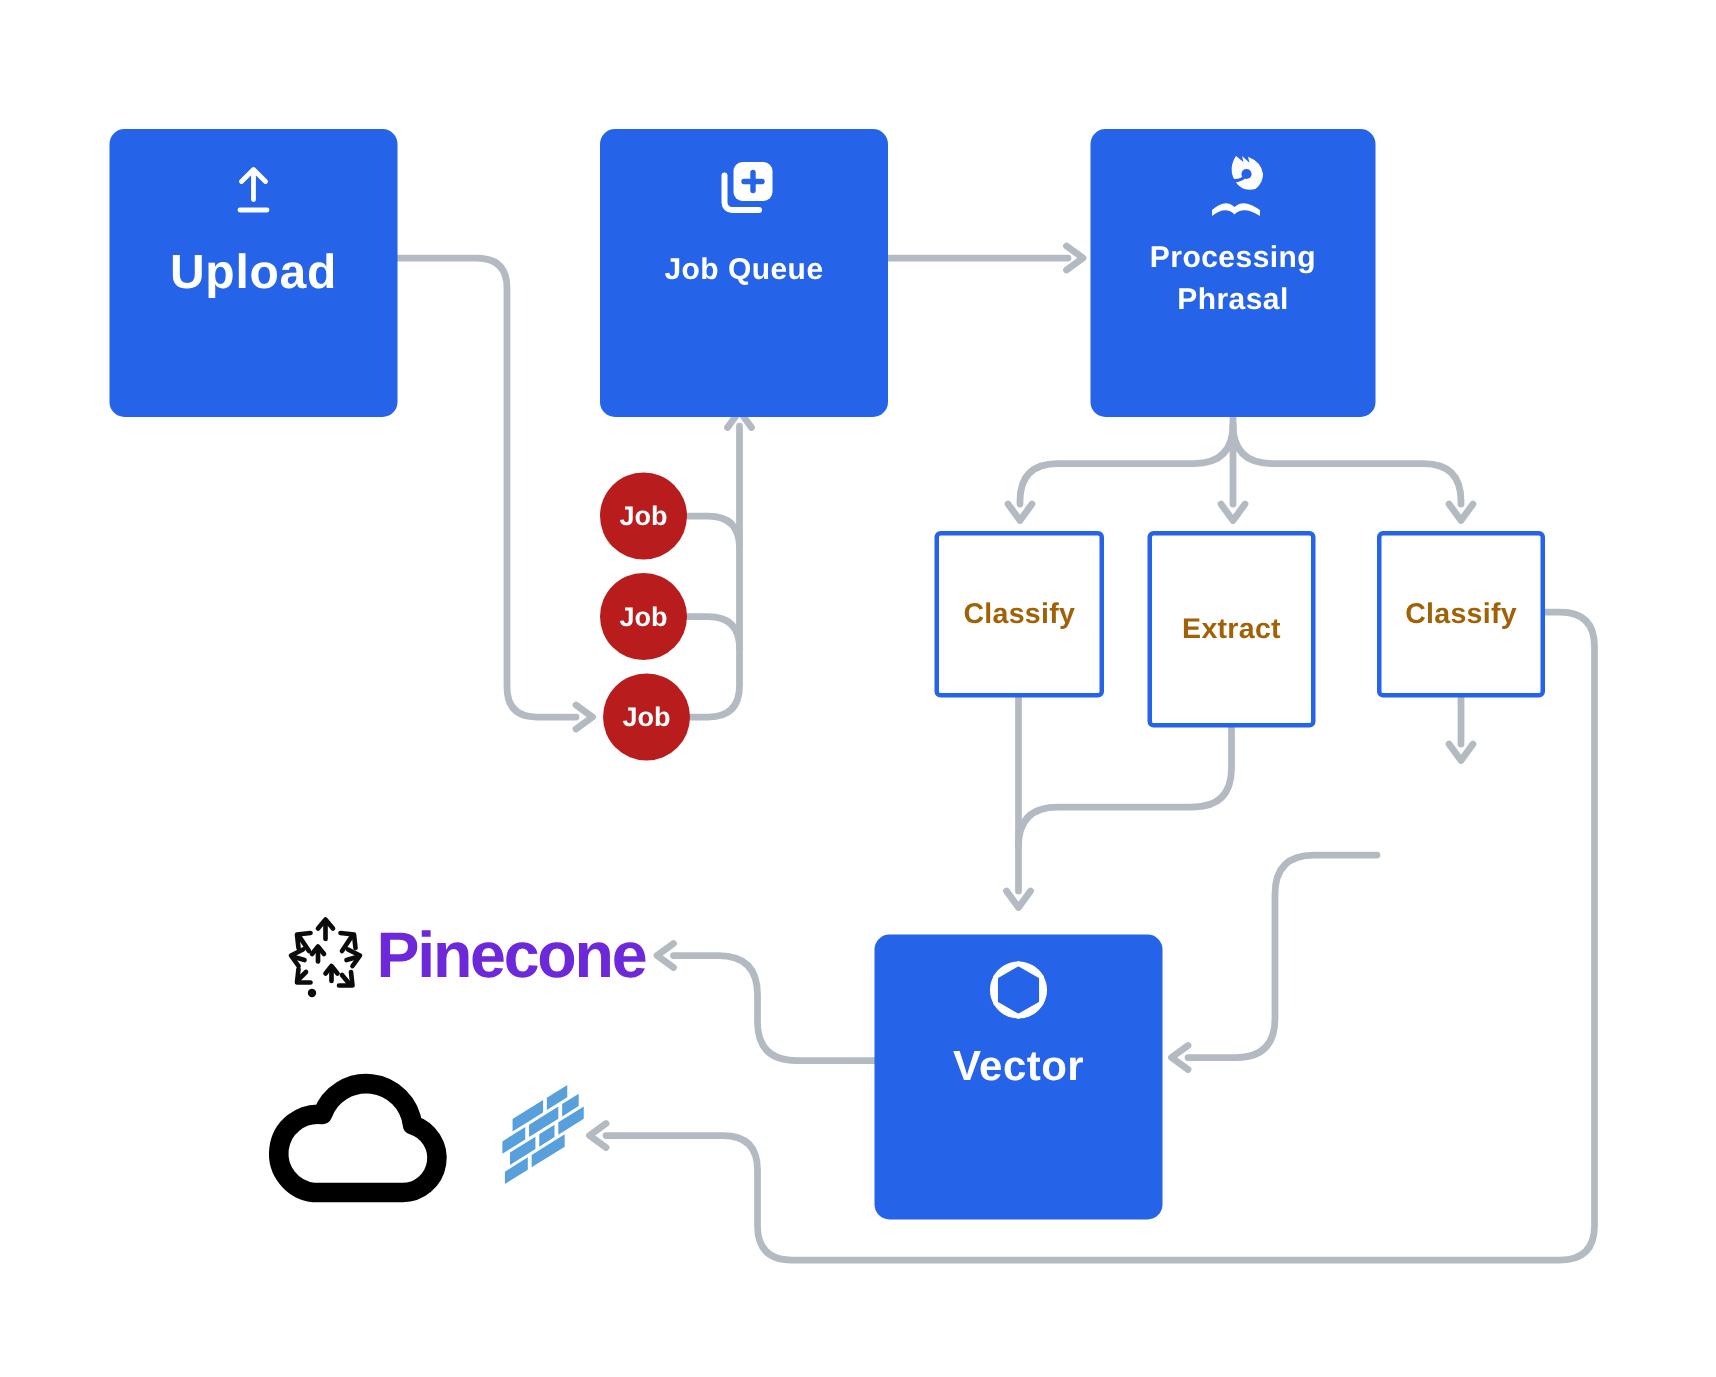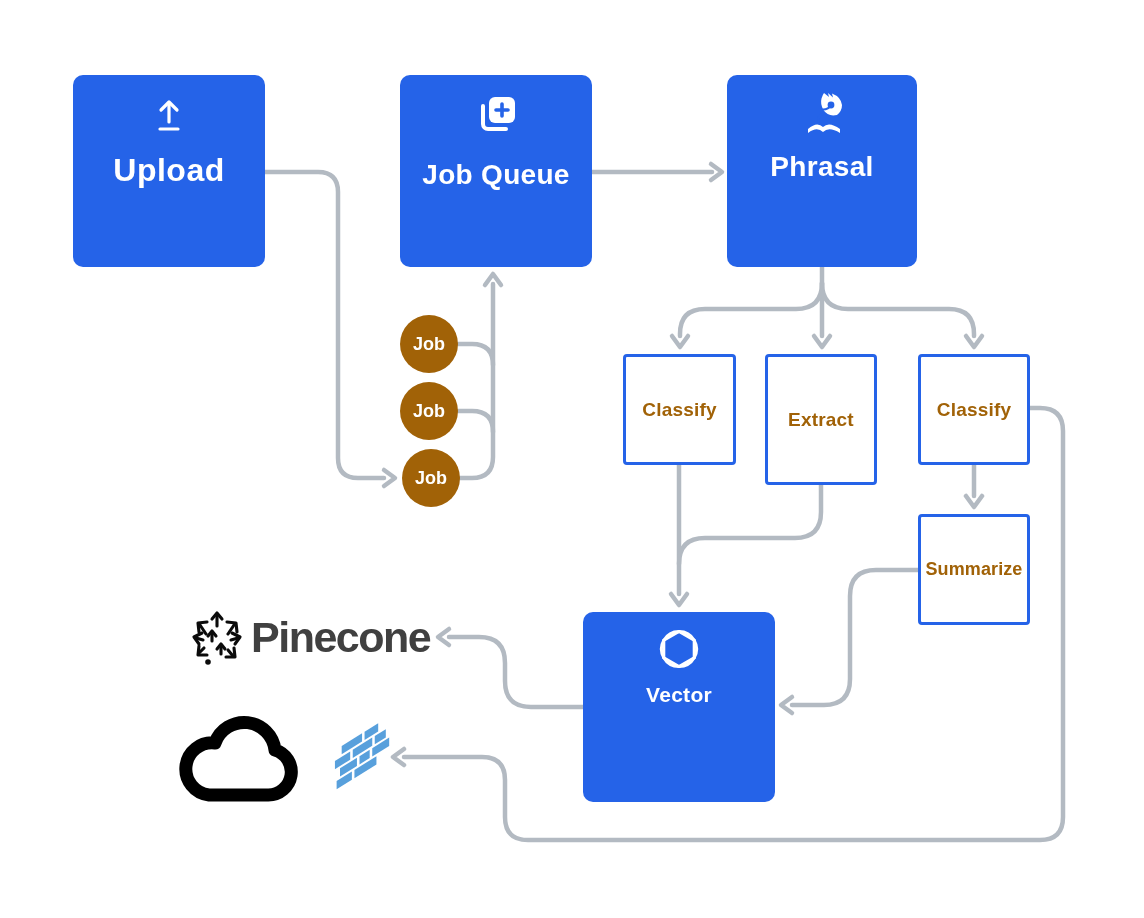--- a/index.html
+++ b/index.html
@@ -2,36 +2,36 @@
 <html><head>
 <meta charset="utf-8">
 <style>
   html,body { margin:0; padding:0; background:#ffffff; }
   .canvas {
     position:relative; width:1144px; height:918px; background:#ffffff;
     font-family:"Liberation Sans", sans-serif; overflow:hidden;
   }
   .wires { position:absolute; left:0; top:0; }
   .node { position:absolute; box-sizing:border-box; display:flex; flex-direction:column; align-items:center; }
-  .node.primary { background:#2563e8; border-radius:10px; color:#ffffff; }
+  .node.primary { background:#2563e8; border-radius:10px; color:#ffffff;margin-top:11px; }
   .node.outline { background:#ffffff; border:3px solid #2563e8; border-radius:4px; color:#a16207;
                   justify-content:center; }
   .icon-slot { display:flex; align-items:center; justify-content:center; }
   .lbl-xl { font-size:32px; font-weight:700; letter-spacing:0.5px; }
-  .lbl-lg { font-size:28px; font-weight:700; letter-spacing:0.3px; line-height:1.42; text-align:center; }
-  .lbl-md { font-size:21px; font-weight:700; letter-spacing:0.3px; line-height:1.45; text-align:center; }
+  .lbl-lg { font-size:20px; font-weight:700; letter-spacing:0.3px; line-height:1.42; text-align:center; }
+  .lbl-md { font-size:28px; font-weight:700; letter-spacing:0.3px; line-height:1.45; text-align:center; }
   .lbl-sm { font-size:19px; font-weight:700; letter-spacing:0.2px; }
   .lbl-xs { font-size:18px; font-weight:700; letter-spacing:0.1px; }
   .job-circle {
     position:absolute; width:58px; height:58px; border-radius:50%;
-    background:#a16207; color:#ffffff; display:flex; align-items:center; justify-content:center;
+    background:#b91c1c; color:#ffffff; display:flex; align-items:center; justify-content:center;
     font-size:18px; font-weight:700;
   }
   .pinecone-row { position:absolute; display:flex; align-items:center; gap:8px; }
-  .pinecone-text { font-size:43px; font-weight:600; letter-spacing:-1.5px; color:#404040; }
+  .pinecone-text { font-size:43px; font-weight:600; letter-spacing:-1.5px; color:#6d28d9; }
   .storage-row { position:absolute; display:flex; align-items:flex-start; gap:4px; }
 </style>
 </head>
 <body>
 
 <div class="canvas">
 
   <svg class="wires" width="1144" height="918" viewBox="0 0 1144 918">
     <g fill="none" stroke="#b3bac2" stroke-width="4.5" stroke-linecap="round" stroke-linejoin="round">
       <path d="M 265 172 H 318 Q 338 172 338 192 V 458 Q 338 478 358 478 H 384"></path>
@@ -90,20 +90,21 @@
       <svg width="52" height="50" viewBox="0 0 52 50">
         <g fill="#ffffff">
           <path d="M12 40 Q21 32 27 38 Q33 32 44 40 L44 44 Q33 37 27 43 Q21 37 12 44 Z"></path>
           <path d="M28 4 L33 8 L32 4 L37 8.5 L36 4.5 Q45 8 46 16 Q46 22 41 26 Q32 28 27.5 21 Q24 15 25.5 9.5 Q26.5 6 28 4 Z"></path>
         </g>
         <circle cx="35" cy="16" r="3.4" fill="#2563e8"></circle>
         <path d="M35 16 q-2.5 4.5 -8 4.5 M26 25 q-4.5 3 -3.5 8" stroke="#2563e8" stroke-width="2.2" fill="none" stroke-linecap="round"></path>
       </svg>
     </div>
     <div class="lbl-lg">
+      <div>Processing</div>
       <div>Phrasal</div>
     </div>
   </div>
 
   <div class="job-circle" style="left:400px; top:315px;">
     <span>Job</span>
   </div>
   <div class="job-circle" style="left:400px; top:382px;">
     <span>Job</span>
   </div>
@@ -112,23 +113,20 @@
   </div>
 
   <div class="node outline" style="left:623px; top:354px; width:113px; height:111px;">
     <div class="lbl-sm">Classify</div>
   </div>
   <div class="node outline" style="left:765px; top:354px; width:112px; height:131px;">
     <div class="lbl-sm">Extract</div>
   </div>
   <div class="node outline" style="left:918px; top:354px; width:112px; height:111px;">
     <div class="lbl-sm">Classify</div>
-  </div>
-  <div class="node outline" style="left:918px; top:514px; width:112px; height:111px;">
-    <div class="lbl-xs">Summarize</div>
   </div>
 
   <div class="node primary" style="left:583px; top:612px; width:192px; height:190px; padding-top:14px; gap:8px;">
     <div class="icon-slot">
       <svg width="46" height="46" viewBox="-23 -23 46 46" fill="none" stroke="#ffffff" stroke-width="3" stroke-linecap="round" stroke-linejoin="round">
         <g>
           <path d="M 0 -17.5 A 17.5 17.5 0 0 1 15.2 -8.75 L 15.2 8.75"></path>
           <path transform="rotate(60)" d="M 0 -17.5 A 17.5 17.5 0 0 1 15.2 -8.75 L 15.2 8.75"></path>
           <path transform="rotate(120)" d="M 0 -17.5 A 17.5 17.5 0 0 1 15.2 -8.75 L 15.2 8.75"></path>
           <path transform="rotate(180)" d="M 0 -17.5 A 17.5 17.5 0 0 1 15.2 -8.75 L 15.2 8.75"></path>

